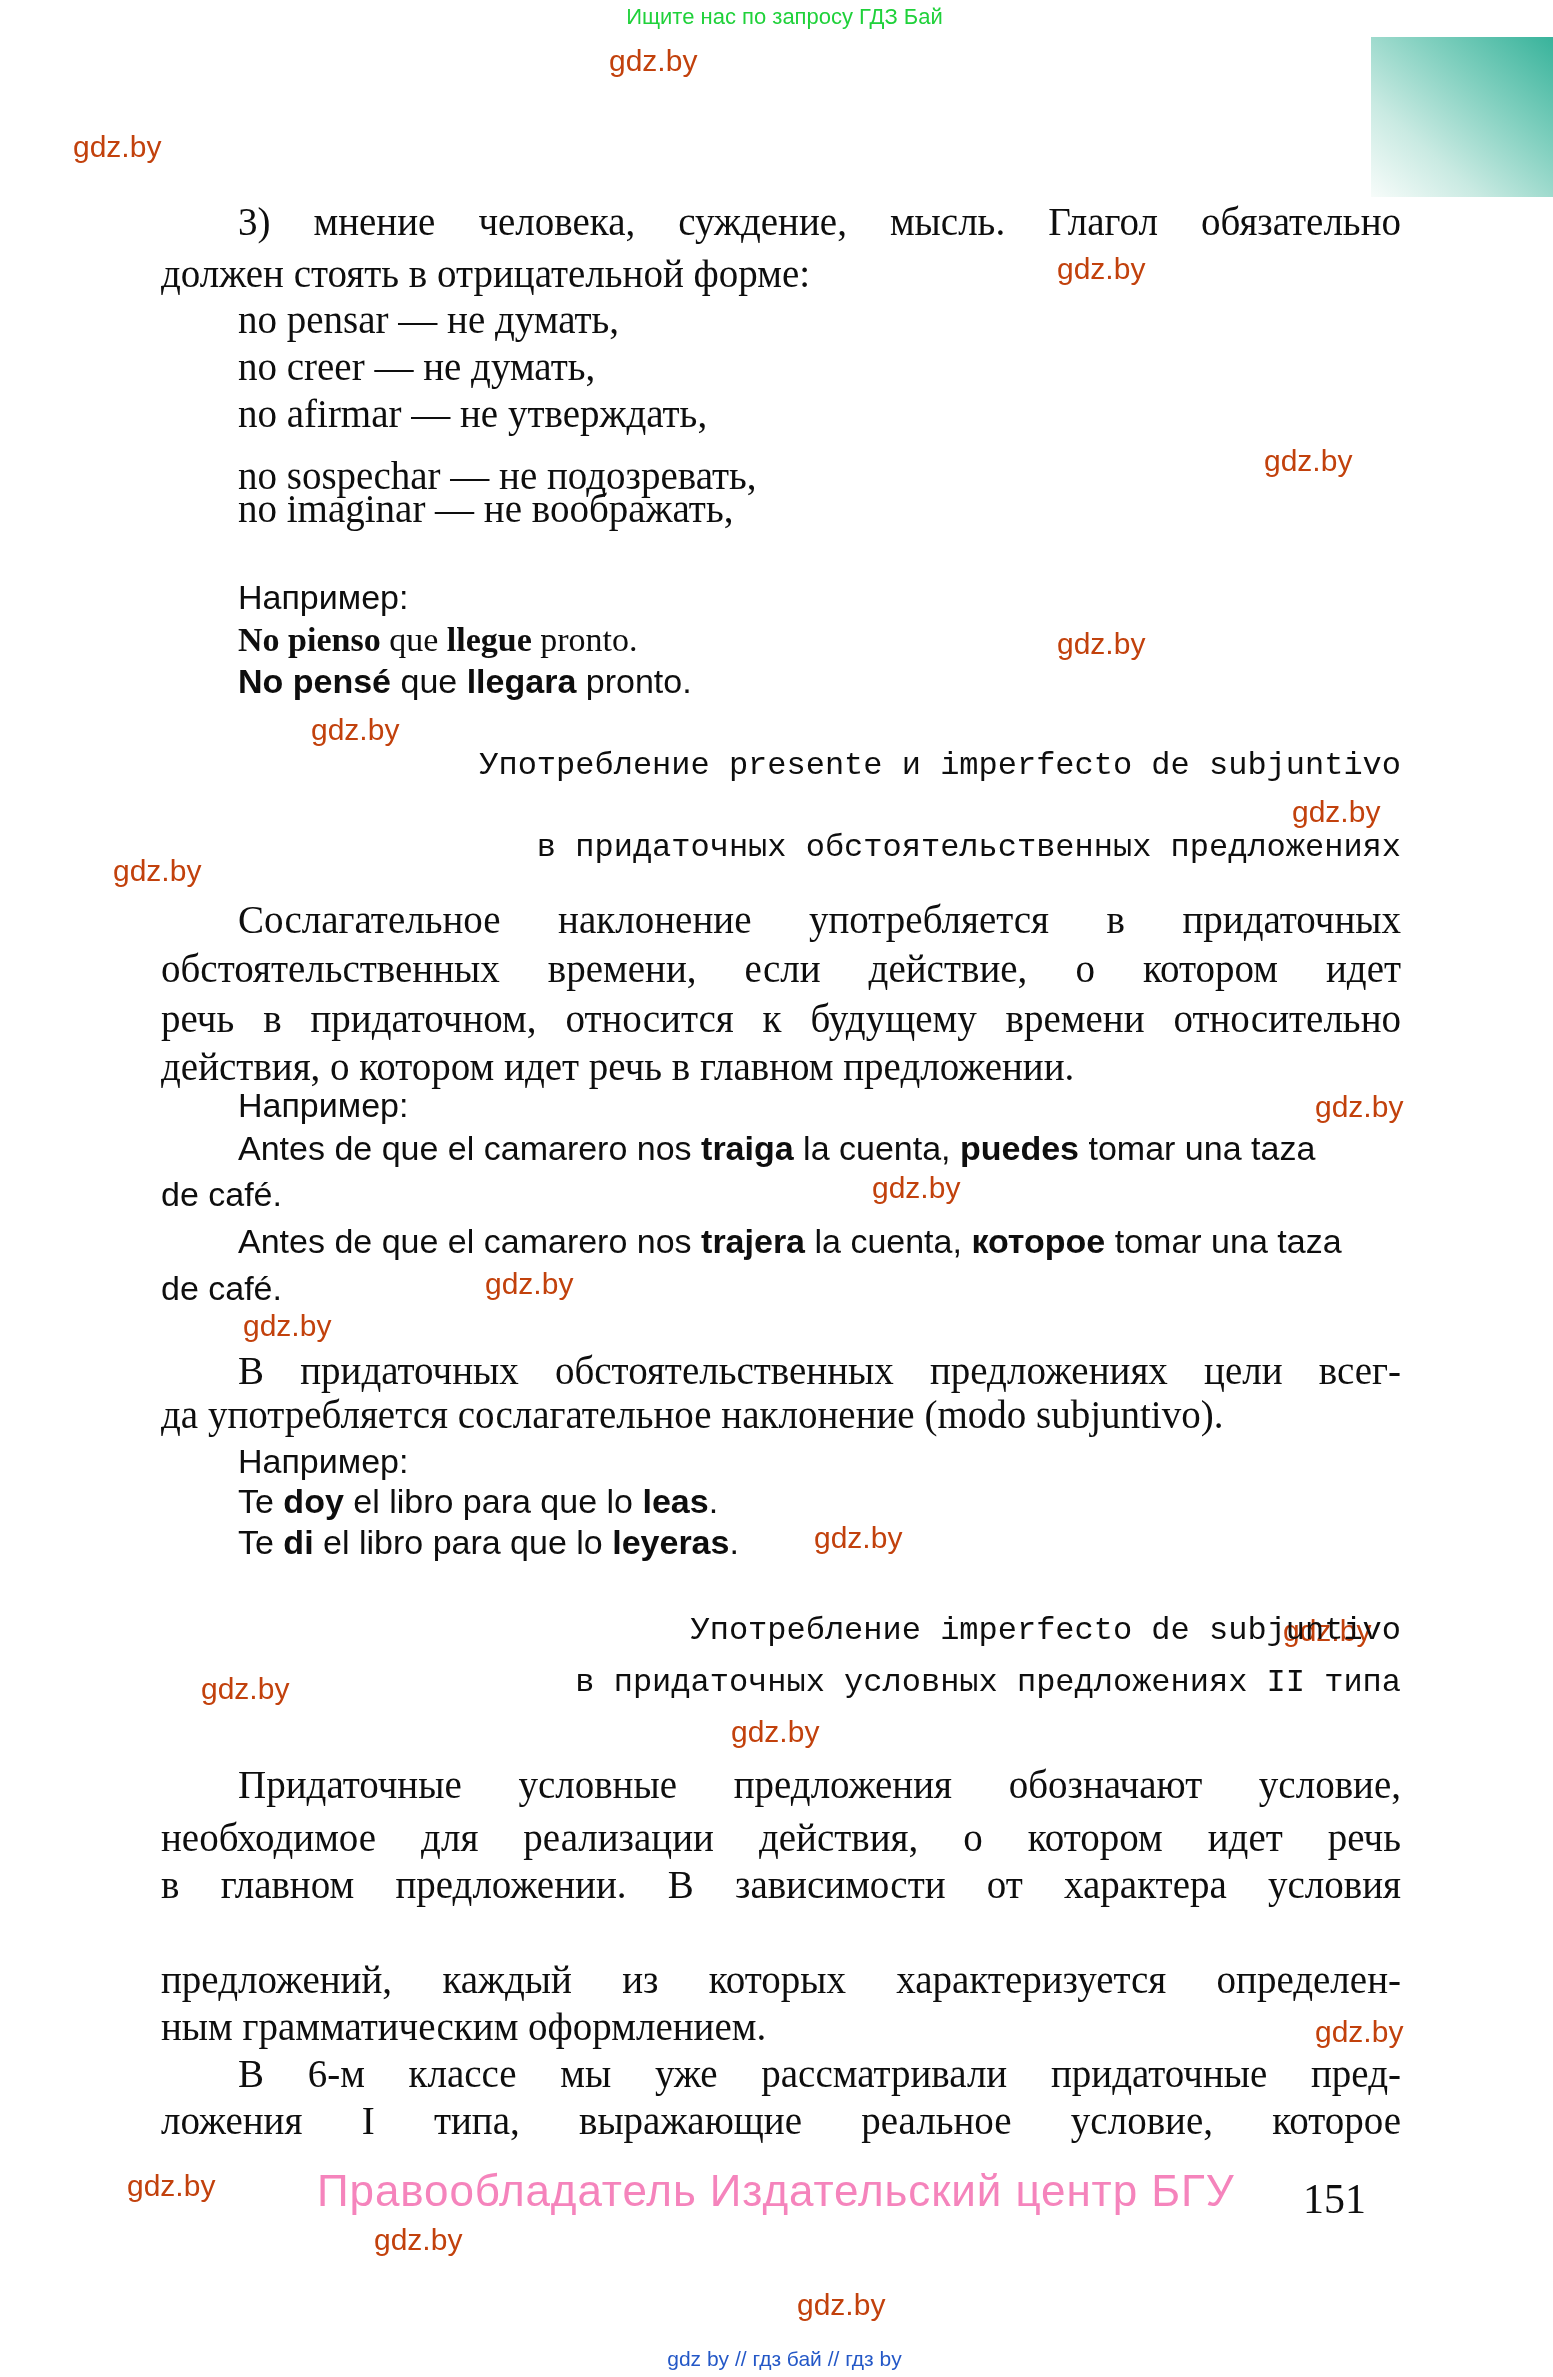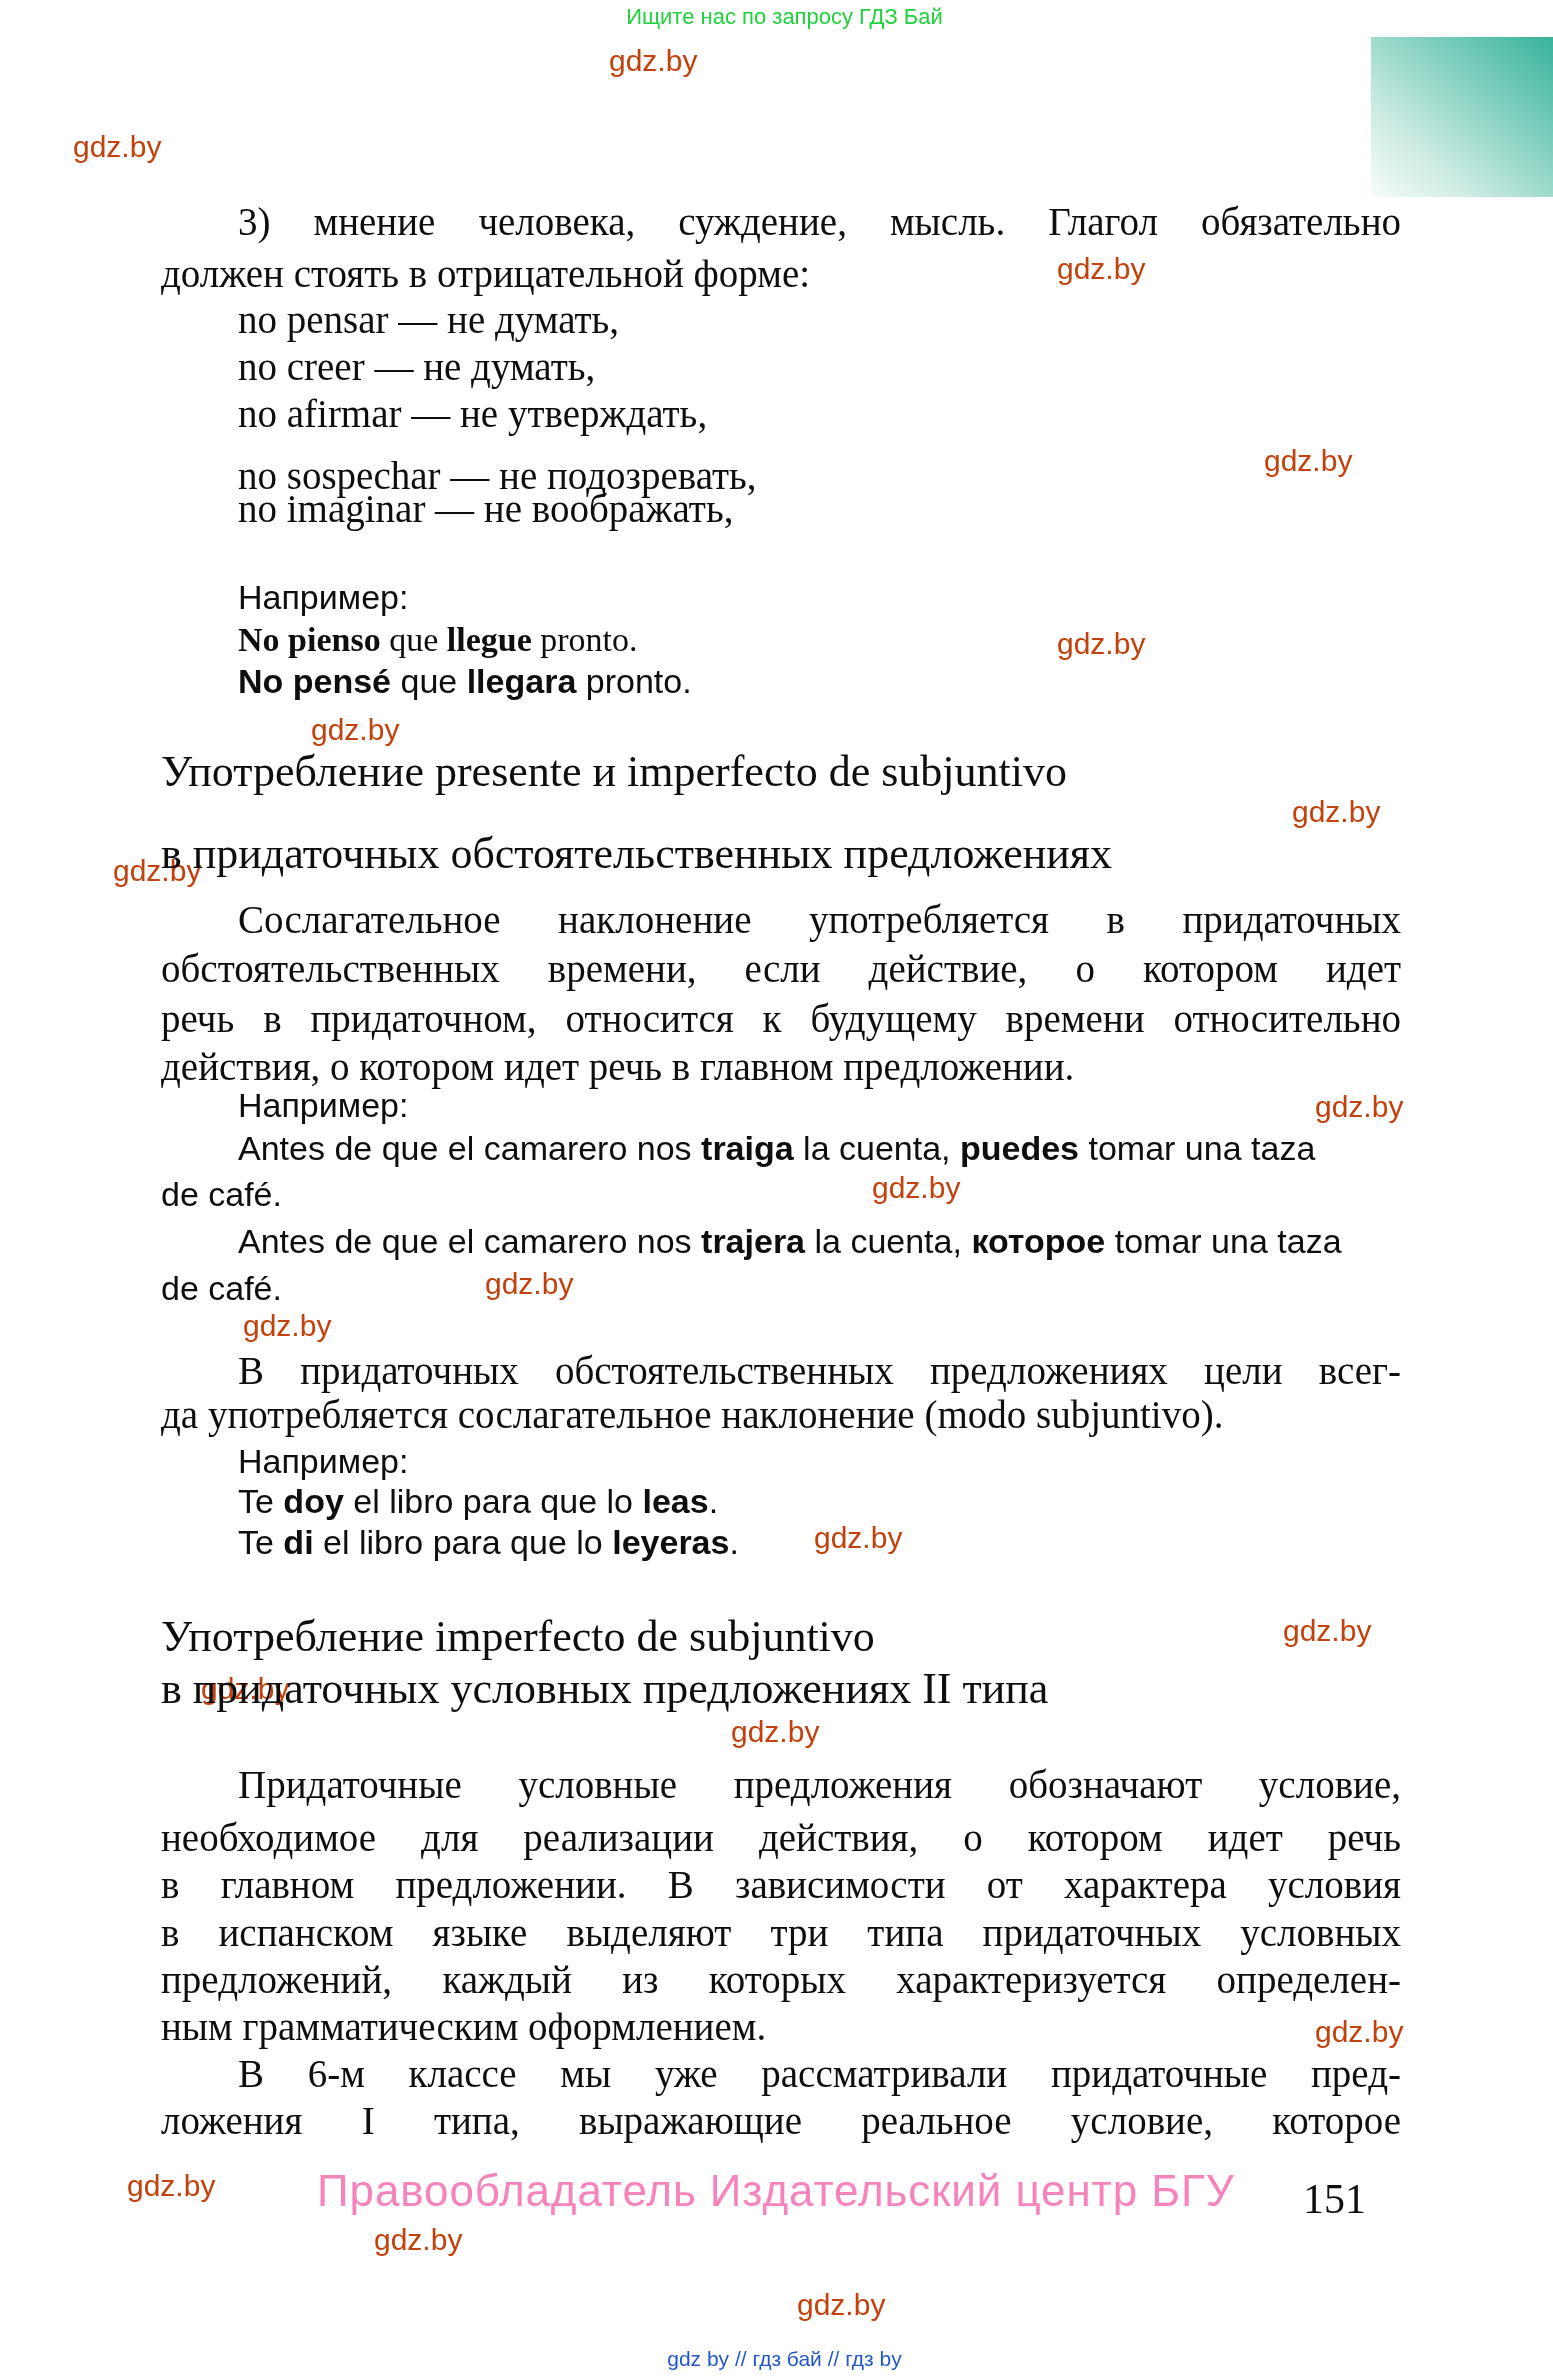--- a/index.html
+++ b/index.html
@@ -10,21 +10,21 @@
     overflow:hidden;
     margin:0 auto;
     font-family:"Liberation Serif", serif;
     color:#0e0e0e;
     padding-left:16px;
   }
   .ln{position:absolute;white-space:pre;line-height:1;}
   .serif{font-family:"Liberation Serif", serif;font-size:39px;}
   .sans{font-family:"Liberation Sans", sans-serif;font-size:34px;}
   .just{text-align:justify;text-align-last:justify;white-space:normal;}
-  .head{font-family:Liberation Serif, serif;font-size:44px;text-align:left;white-space:pre;}
+  .head{font-family:Liberation Mono, monospace;font-size:32px;text-align:right;white-space:pre;}
   .wm{position:absolute;font-family:"Liberation Sans", sans-serif;font-size:30px;color:#c2410c;white-space:pre;line-height:1;}
   .green-line{
     position:absolute;top:5.4px;left:0;width:100%;
     text-align:center;
     font-family:"Liberation Sans", sans-serif;font-size:22px;
     line-height:1.1;
   }
   .teal-box{
     position:absolute;left:1371px;top:37px;width:182px;height:160px;
     background:linear-gradient(to bottom left,#38b39b 0%,#7fcfbe 35%,#c9eae2 70%,#f7fcfa 100%);
@@ -107,21 +107,20 @@
   <div class="ln sans" style="left:238px;top:1444px;">Например:</div>
   <div class="ln sans" style="left:238px;top:1484px;"><span>Te </span><b>doy</b><span> el libro para que lo </span><b>leas</b><span>.</span></div>
   <div class="ln sans" style="left:238px;top:1525px;"><span>Te </span><b>di</b><span> el libro para que lo </span><b>leyeras</b><span>.</span></div>
 
   <div class="ln head" style="left:161px;top:1615px;width:1240px;">Употребление imperfecto de subjuntivo</div>
   <div class="ln head" style="left:161px;top:1667px;width:1240px;">в придаточных условных предложениях II типа</div>
 
   <div class="ln serif just" style="left:238px;top:1765px;width:1163px;">Придаточные условные предложения обозначают условие,</div>
   <div class="ln serif just" style="left:161px;top:1818px;width:1240px;">необходимое для реализации действия, о котором идет речь</div>
   <div class="ln serif just" style="left:161px;top:1865px;width:1240px;">в главном предложении. В зависимости от характера условия</div>
-  <div class="ln serif just" style="left:161px;top:1913px;width:1240px;">в испанском языке выделяют три типа придаточных условных</div>
   <div class="ln serif just" style="left:161px;top:1960px;width:1240px;">предложений, каждый из которых характеризуется определен-</div>
   <div class="ln serif" style="left:161px;top:2007px;">ным грамматическим оформлением.</div>
 
   <div class="ln serif just" style="left:238px;top:2054px;width:1163px;">В 6-м классе мы уже рассматривали придаточные пред-</div>
   <div class="ln serif just" style="left:161px;top:2101px;width:1240px;">ложения I типа, выражающие реальное условие, которое</div>
 
   <div class="pink-footer" style="color:#f584bc;">Правообладатель Издательский центр БГУ</div>
   <div class="page-num">151</div>
   <div class="blue-footer" style="color:#2458c7;">gdz by  //  гдз бай  //  гдз by</div>
 

